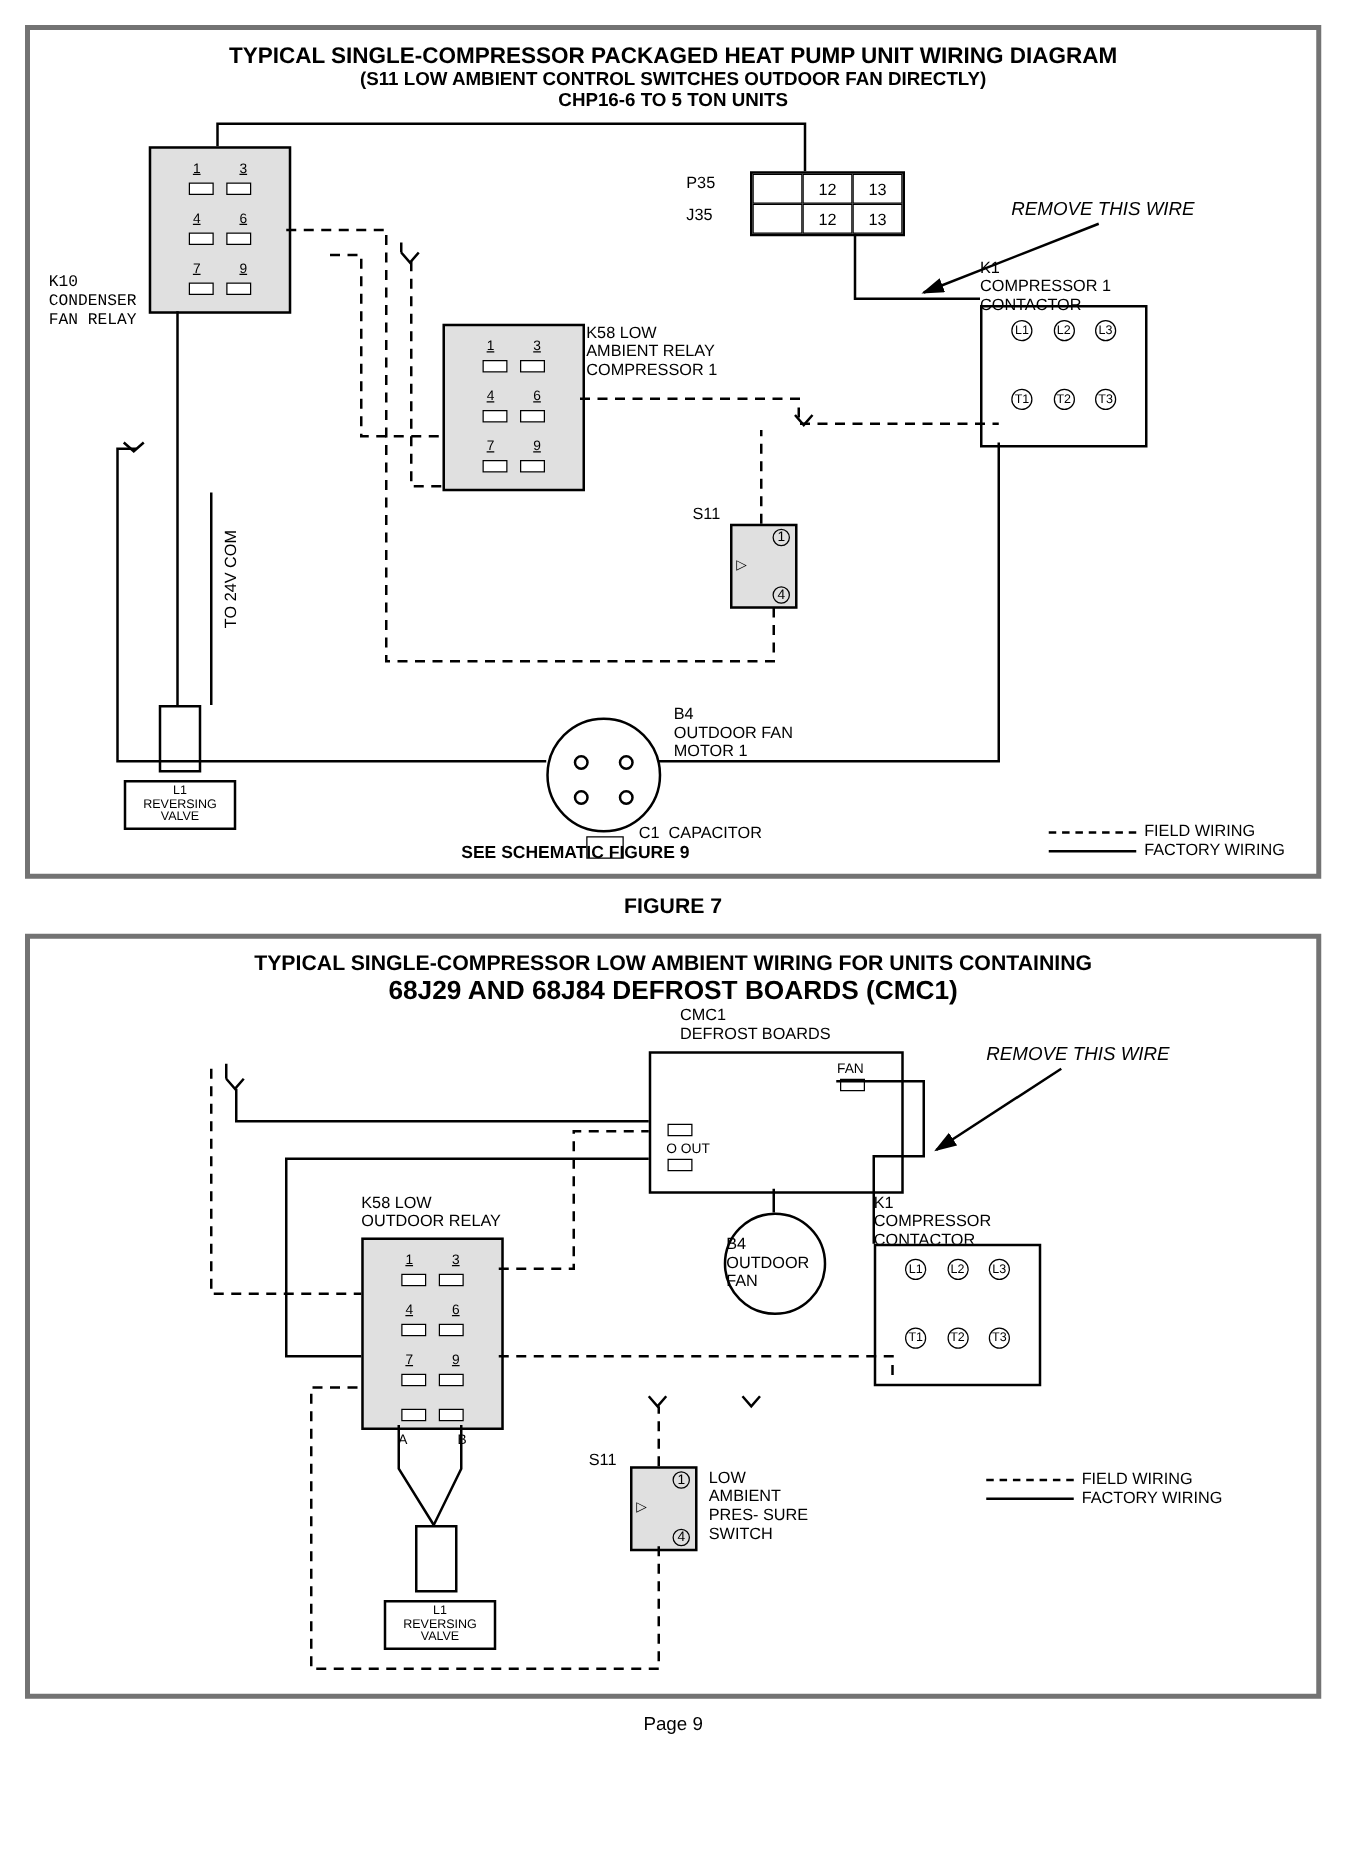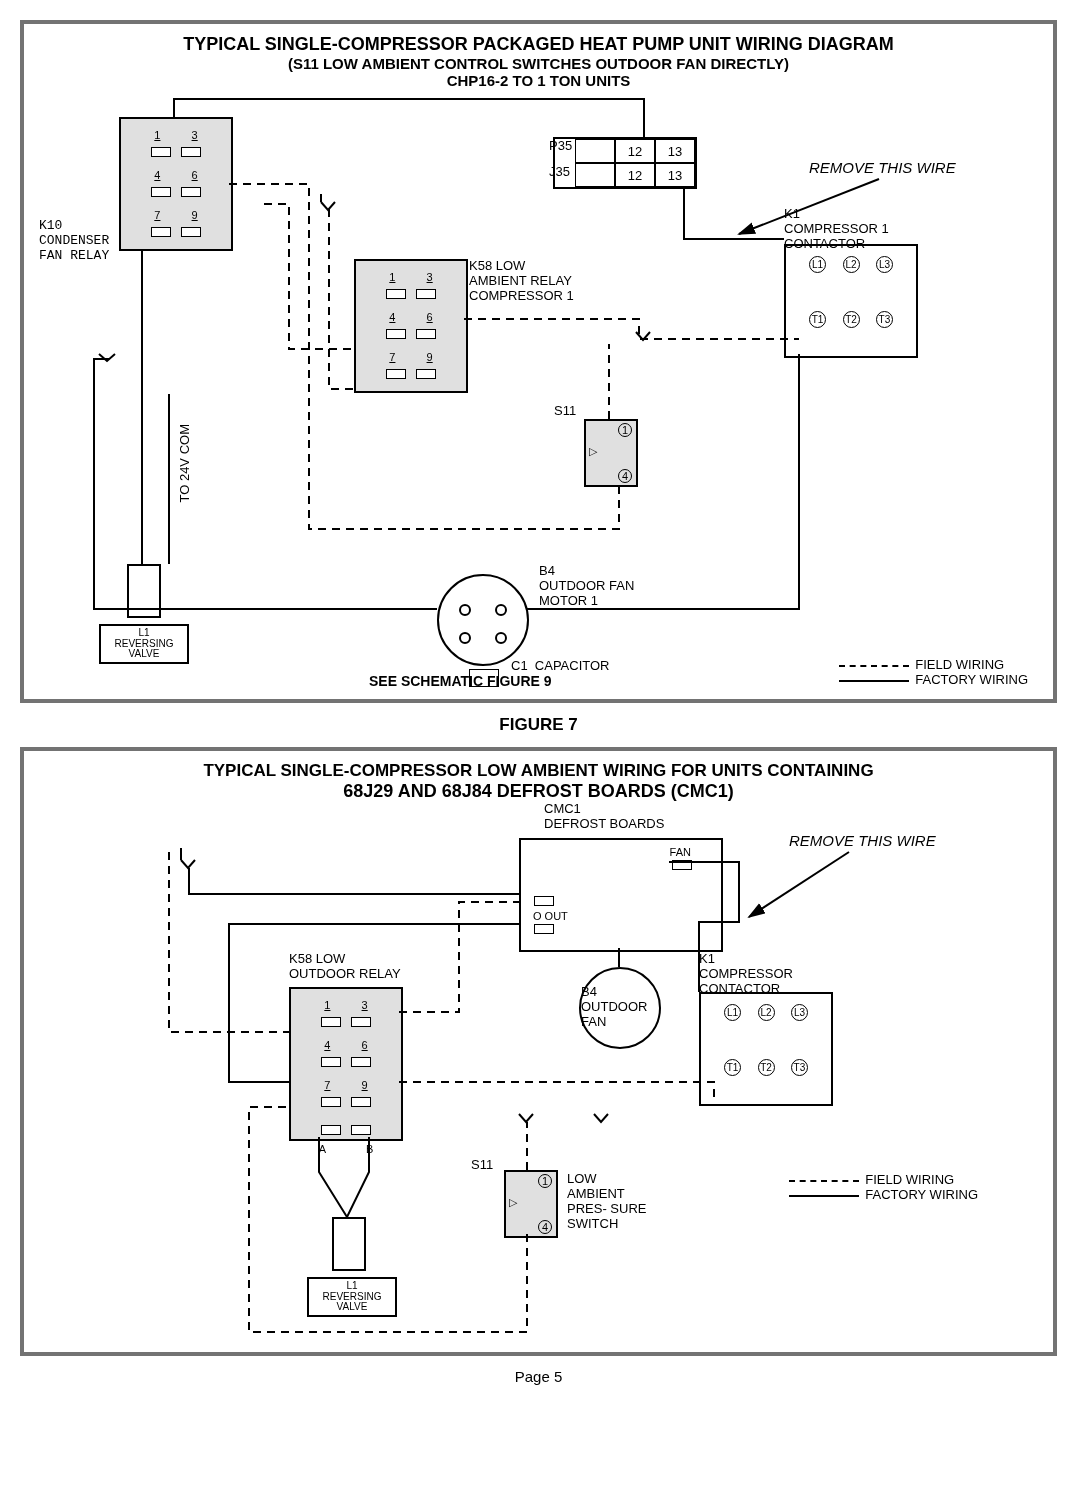--- a/index.html
+++ b/index.html
@@ -136,21 +136,21 @@
   .pin-num { font-size: 11px; text-decoration: underline; }
   .lc { font-size: 10px; border:1px solid #000; border-radius:50%; width:15px; height:15px; display:inline-flex; align-items:center;justify-content:center;margin:0 6px;}
 </style>
 </head>
 <body>
 
 <div class="panel">
   <div class="title-block">
     <div class="title-main">TYPICAL SINGLE-COMPRESSOR PACKAGED HEAT PUMP UNIT WIRING DIAGRAM</div>
     <div class="title-sub">(S11 LOW AMBIENT CONTROL SWITCHES OUTDOOR FAN DIRECTLY)</div>
-    <div class="title-small">CHP16-2 TO 1 TON UNITS</div>
+    <div class="title-small">CHP16-6 TO 5 TON UNITS</div>
   </div>
 
   <div class="diagram-area">
 
     <div class="abs relay-box" style="left:80px; top:28px;">
       <div style="text-align:center; padding-top:6px;">
         <span class="pin-num">1</span>
         &nbsp;&nbsp;&nbsp;&nbsp;&nbsp;
         <span class="pin-num">3</span><br>
         <span class="term-slot"></span>&nbsp;&nbsp;<span class="term-slot"></span>
@@ -166,21 +166,21 @@
         &nbsp;&nbsp;&nbsp;&nbsp;&nbsp;
         <span class="pin-num">9</span><br>
         <span class="term-slot"></span>&nbsp;&nbsp;<span class="term-slot"></span>
       </div>
     </div>
     <div class="abs label" style="left:0px; top:130px; width:80px;font-family:Liberation Mono, monospace;">
       <span>K10</span><br>
       <span>CONDENSER FAN RELAY</span>
     </div>
 
-    <div class="abs connector-box" style="left:514px; top:48px;padding-left:20px;">
+    <div class="abs connector-box" style="left:561px; top:48px;">
       <div></div>
       <div>12</div>
       <div>13</div>
       <div></div>
       <div>12</div>
       <div>13</div>
     </div>
     <div class="abs label" style="left:510px; top:50px;">P35</div>
     <div class="abs label" style="left:510px; top:76px;">J35</div>
 
@@ -298,21 +298,21 @@
       <path d="M 282 113 l 7 8 l 7 -8 M 282 113 v -8" stroke="#000" stroke-width="2" fill="none"></path>
       <path d="M 597 243 l 7 8 l 7 -8" stroke="#000" stroke-width="2" fill="none"></path>
     </svg>
   </div>
 </div>
 <div class="figure-caption">FIGURE 7</div>
 
 <div class="panel">
   <div class="title-block">
     <div class="title-main" style="font-size:17px;">TYPICAL SINGLE-COMPRESSOR LOW AMBIENT WIRING FOR UNITS CONTAINING</div>
-    <div class="title-main" style="font-size:18px;">68J29 AND 68J84 DEFROST BOARDS (CMC1)</div>
+    <div class="title-main" style="font-size:21px;">68J29 AND 68J84 DEFROST BOARDS (CMC1)</div>
   </div>
 
   <div class="diagram-area-2">
 
     <div class="abs label" style="left:505px; top:0px; width:160px;">
       <span>CMC1</span><br>
       <span>DEFROST BOARDS</span>
     </div>
     <div class="abs defrost-box" style="left:480px; top:36px;">
       <div style="position:relative;height:100%;text-align:center;">
@@ -426,13 +426,13 @@
       <path d="M 488 432 V 530 H 210 V 305 H 250" stroke="#000" stroke-width="2" fill="none" stroke-dasharray="8 6"></path>
 
       <path d="M 142 58 l 7 8 l 7 -8 M 142 58 v -12" stroke="#000" stroke-width="2" fill="none"></path>
       <path d="M 480 312 l 7 8 l 7 -8" stroke="#000" stroke-width="2" fill="none"></path>
       <path d="M 555 312 l 7 8 l 7 -8" stroke="#000" stroke-width="2" fill="none"></path>
     </svg>
   </div>
 </div>
 <div class="figure-caption"></div>
 
-<div class="page-num">Page 5</div>
+<div class="page-num">Page 9</div>
 
 </body></html>

